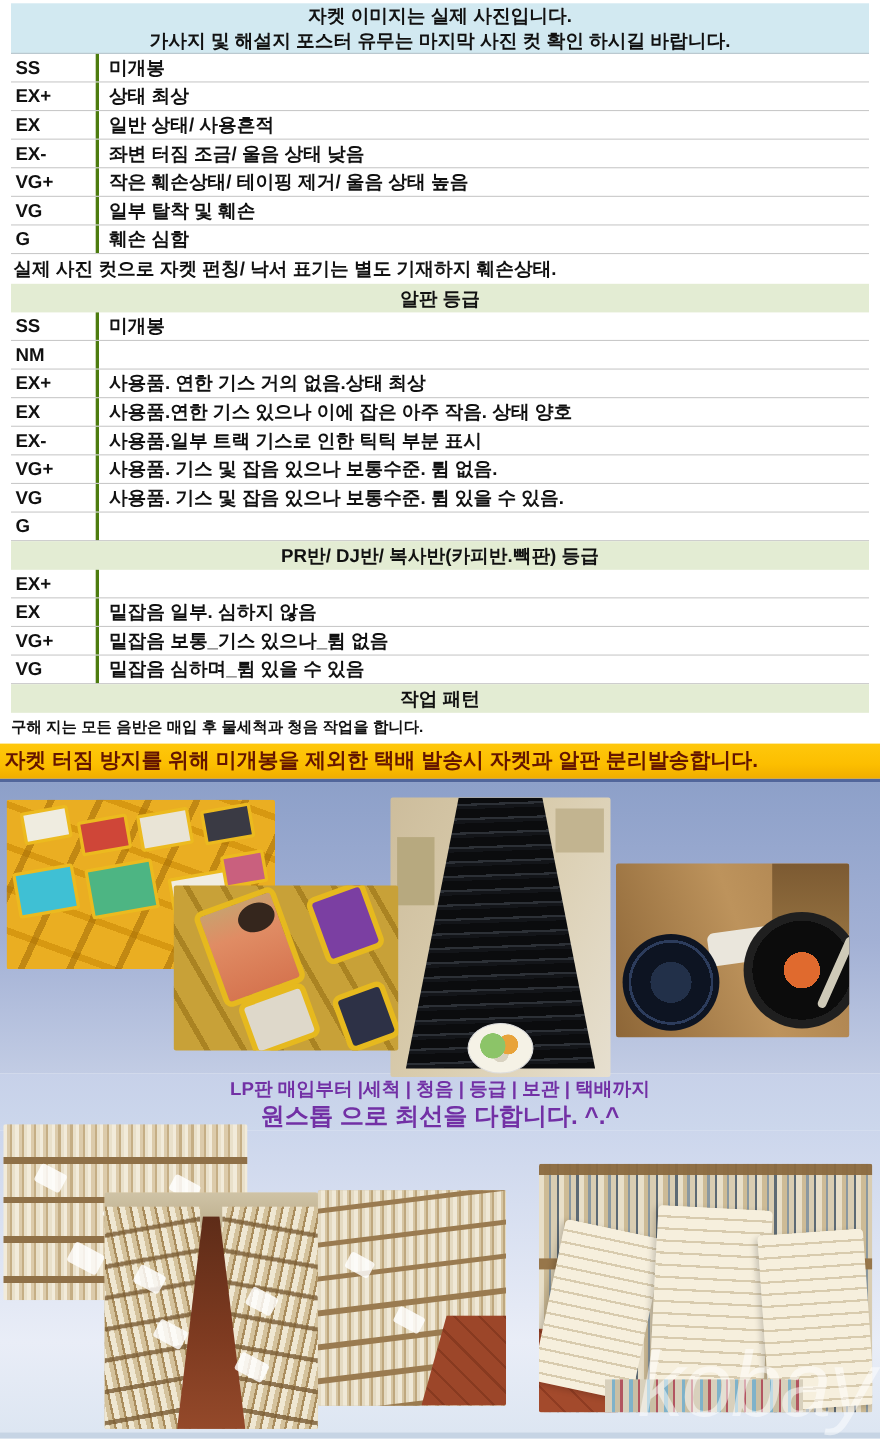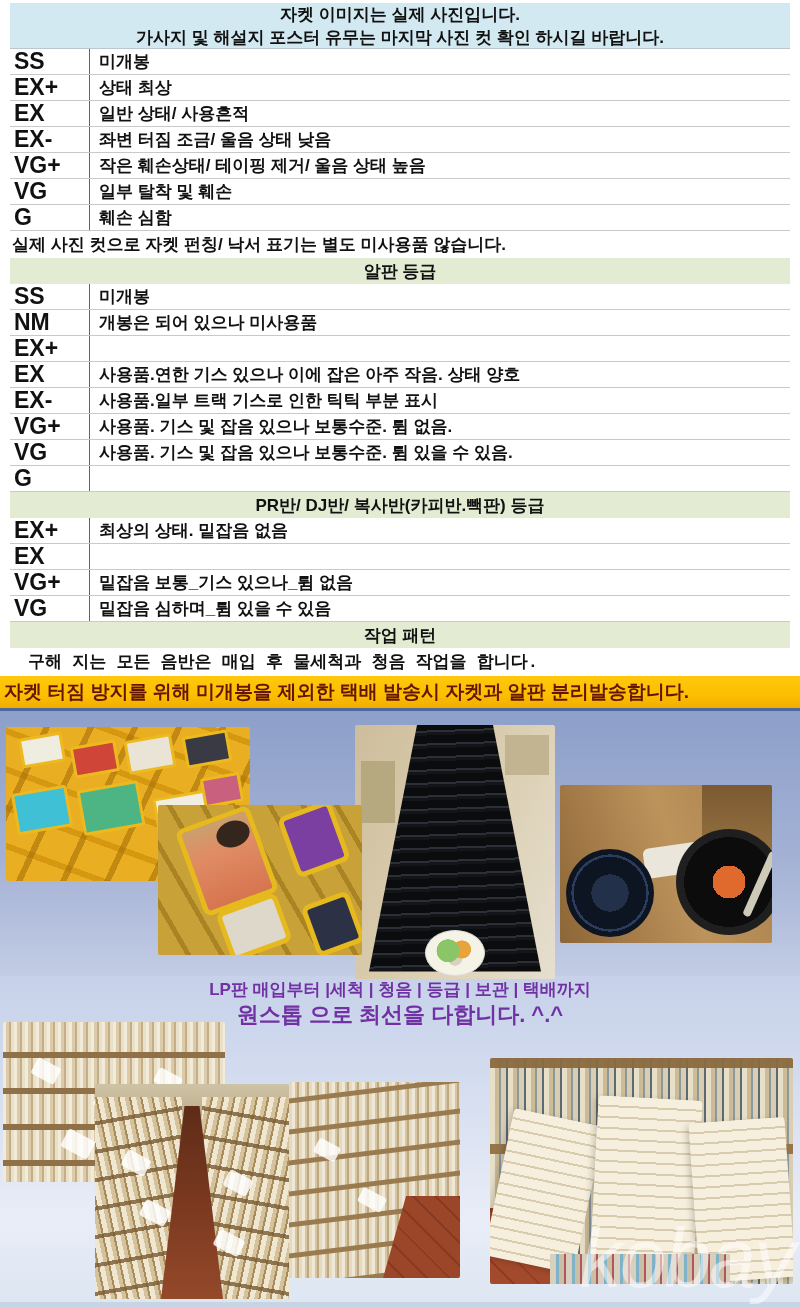--- a/index.html
+++ b/index.html
@@ -7,26 +7,26 @@
   *{box-sizing:border-box;}
 
   
   .notice{margin:3px 10px 0;height:46px;background:#d2e9f1;text-align:center;
           font-size:17px;line-height:23px;border-bottom:1px solid #b9c6cc;}
 
   
   .rows{margin:0 10px;}
   .trow{display:flex;height:26px;align-items:center;border-bottom:1px solid #c9c9c9;}
   .gcell{width:80px;height:100%;display:flex;align-items:center;padding-left:4px;
-         border-right:1px solid #4d7c0f;font-size:23px;text-align:right;}
+         border-right:3px solid #4d7c0f;font-size:17px;text-align:right;}
   .dcell{padding-left:9px;font-size:17px;white-space:nowrap;text-align:center;}
   .noterow{margin:0 10px;height:27px;display:flex;align-items:center;font-size:17px;padding-left:2px;}
   .band{margin:0 10px;height:26px;background:#e3ecd3;display:flex;align-items:center;
         justify-content:center;font-size:17px;}
-  .textrow{margin:0 26px;height:26px;display:flex;align-items:center;font-size:17px;padding-left:2px;font-family:Liberation Mono, monospace;}
+  .textrow{margin:0 8px;height:26px;display:flex;align-items:center;font-size:14px;padding-left:2px;}
   .gap2{height:2px;}
 
   
   .banner{height:32px;line-height:31px;background:linear-gradient(180deg,#ffc80c 0%,#fcbe00 60%,#f0ad00 100%);
           color:#641500;font-size:19px;padding-left:4px;white-space:nowrap;}
 
   
   .c1{position:relative;height:268px;border-top:3px solid #51669b;
       background:linear-gradient(180deg,#8da0c9 0%,#a3b1d5 55%,#c2cce4 100%);}
   .slogan{height:52px;background:linear-gradient(180deg,#c7d1e9,#ccd7ec);text-align:center;
@@ -134,35 +134,35 @@
     </div>
     <div class="trow">
       <span class="gcell">VG</span>
       <span class="dcell">일부 탈착 및 훼손</span>
     </div>
     <div class="trow">
       <span class="gcell">G</span>
       <span class="dcell">훼손 심함</span>
     </div>
   </div>
-<div class="noterow">실제 사진 컷으로 자켓 펀칭/ 낙서 표기는 별도 미사용품 않습니다.</div>
+<div class="noterow">실제 사진 컷으로 자켓 펀칭/ 낙서 표기는 별도 기재하지 훼손상태.</div>
 
 <div class="band">알판 등급</div>
 <div class="rows">
 
 <div class="trow">
       <span class="gcell">SS</span>
       <span class="dcell">미개봉</span>
     </div>
     <div class="trow">
       <span class="gcell">NM</span>
-      <span class="dcell">개봉은 되어 있으나 미사용품</span>
     </div>
     <div class="trow">
       <span class="gcell">EX+</span>
+      <span class="dcell">사용품. 연한 기스 거의 없음.상태 최상</span>
     </div>
     <div class="trow">
       <span class="gcell">EX</span>
       <span class="dcell">사용품.연한 기스 있으나 이에 잡은 아주 작음. 상태 양호</span>
     </div>
     <div class="trow">
       <span class="gcell">EX-</span>
       <span class="dcell">사용품.일부 트랙 기스로 인한 틱틱 부분 표시</span>
     </div>
     <div class="trow">
@@ -176,24 +176,24 @@
     <div class="trow">
       <span class="gcell">G</span>
     </div>
   </div>
 
 <div class="band">PR반/ DJ반/ 복사반(카피반.빽판) 등급</div>
 <div class="rows">
 
 <div class="trow">
       <span class="gcell">EX+</span>
-      <span class="dcell">최상의 상태. 밑잡음 없음</span>
     </div>
     <div class="trow">
       <span class="gcell">EX</span>
+      <span class="dcell">밑잡음 일부. 심하지 않음</span>
     </div>
     <div class="trow">
       <span class="gcell">VG+</span>
       <span class="dcell">밑잡음 보통_기스 있으나_튐 없음</span>
     </div>
     <div class="trow">
       <span class="gcell">VG</span>
       <span class="dcell">밑잡음 심하며_튐 있을 수 있음</span>
     </div>
   </div>

